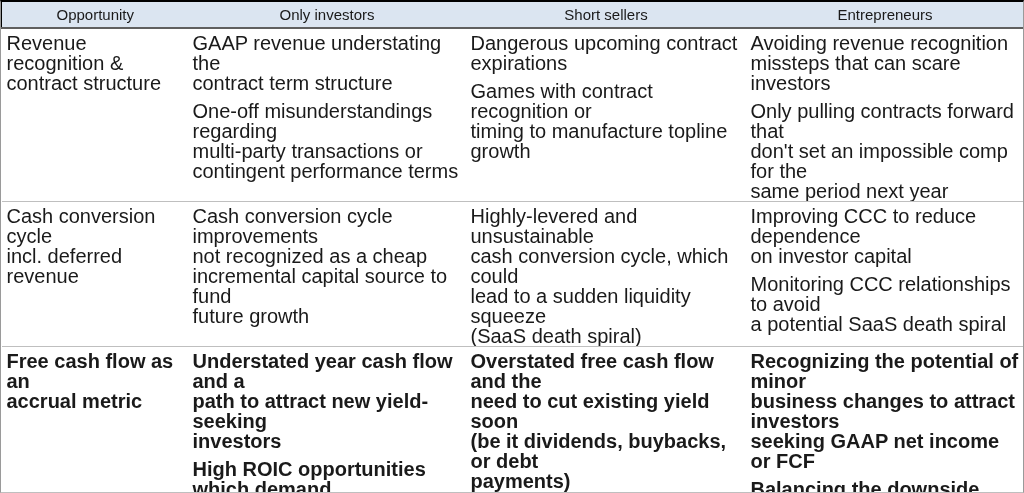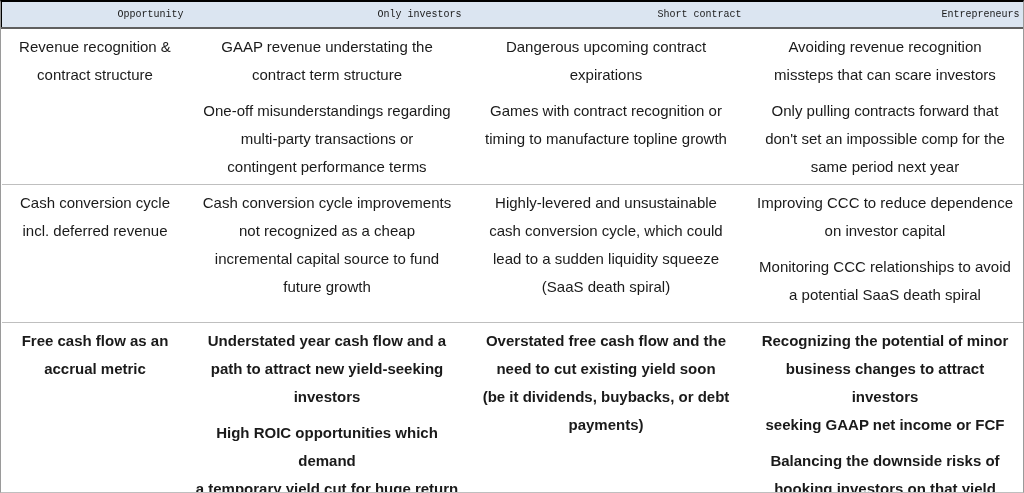--- a/index.html
+++ b/index.html
@@ -32,42 +32,40 @@
     width:1022px;
   }
   col.c1{width:186px;}
   col.c2{width:278px;}
   col.c3{width:280px;}
   col.c4{width:278px;}
   thead tr{height:26px;}
   th{
     background:var(--header-bg);
     font-weight:normal;
-    font-size:10px;
-    text-align:right;
+    font-size:15px;
+    text-align:center;
     vertical-align:middle;
     padding:1px 4px 1px 5px;
     border-bottom:2px solid var(--header-rule);
     white-space:nowrap;
     overflow:hidden;
-    font-family:Liberation Mono, monospace;
   }
   th.first{border-left:1px solid #000;}
   tbody tr{border-bottom:1px solid var(--divider);}
   tbody tr:last-child{border-bottom:none;font-weight:bold;}
   tbody tr.r1{height:156px;}
   tbody tr.r2{height:138px;}
   tbody tr.r3{height:166px;}
   td{
     vertical-align:top;
-    font-size:15px;
-    line-height:28px;
+    font-size:20px;
+    line-height:20px;
     padding:4px 4px 0 5px;
     overflow:hidden;
-    text-align:center;
   }
   .para{
     white-space:pre-line;
   }
   .para + .para{
     margin-top:8px;
   }
 </style>
 </head>
 <body>
@@ -77,21 +75,21 @@
     <colgroup>
       <col class="c1">
         <col class="c2">
         <col class="c3">
         <col class="c4">
     </colgroup>
     <thead>
       <tr>
         <th class="first">Opportunity</th>
         <th>Only investors</th>
-        <th>Short contract</th>
+        <th>Short sellers</th>
         <th>Entrepreneurs</th>
       </tr>
     </thead>
     <tbody>
         <tr class="r1">
           <td>
             <div class="para">Revenue recognition &amp;
 contract structure</div>
           </td>
           <td>

